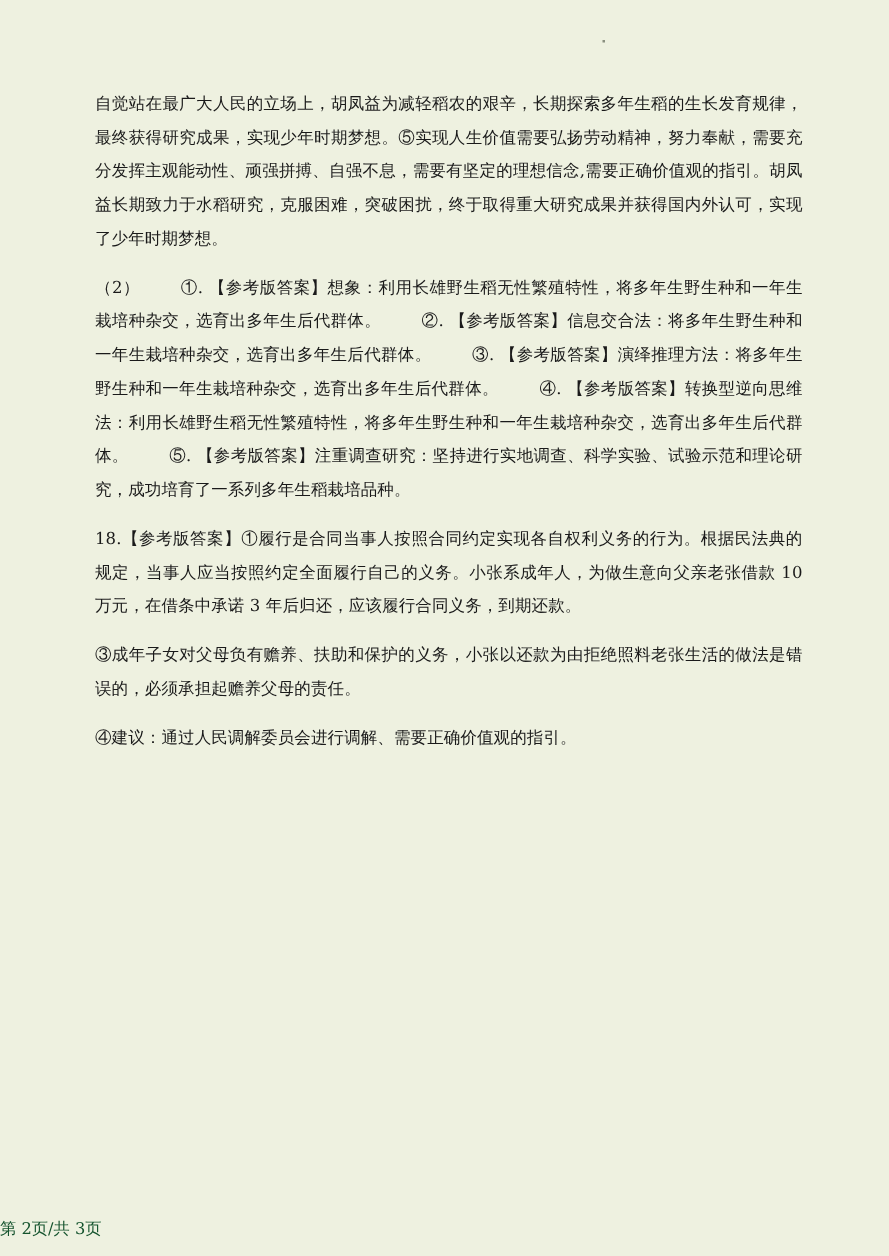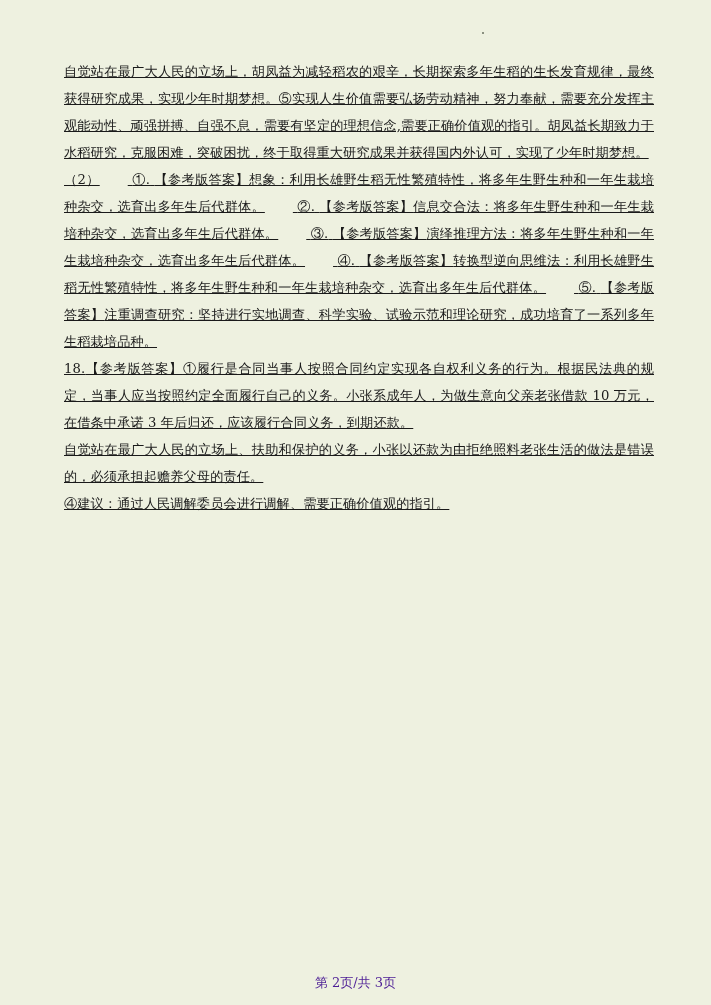--- a/index.html
+++ b/index.html
@@ -16,33 +16,32 @@
     width: 2px; height: 2px; background: #8a9080;
   }
   .content {
     position: absolute;
     left: 64px; top: 58px;
     width: 590px;
     font-size: 13.2px;
     line-height: 27px;
   }
   .content p {
-    margin: 0;
+    margin: 12px;
     text-align: justify;
     text-align-last: left;
     letter-spacing: 0.1px;
-    text-decoration: underline;
   }
   .footer {
     position: absolute;
     left: 0; width: 711px;
     top: 974px;
-    text-align: center;
+    text-align: left;
     font-size: 13px;
-    color: #4c1d95;
+    color: #14532d;
   }
   .gap { display: inline-block; width: 28px; }
 </style>
 </head>
 <body>
 
 <div class="dot"></div>
 
 <div class="content">
   <p>自觉站在最广大人民的立场上，胡凤益为减轻稻农的艰辛，长期探索多年生稻的生长发育规律，最终获得研究成果，实现少年时期梦想。⑤实现人生价值需要弘扬劳动精神，努力奉献，需要充分发挥主观能动性、顽强拼搏、自强不息，需要有坚定的理想信念,需要正确价值观的指引。胡凤益长期致力于水稻研究，克服困难，突破困扰，终于取得重大研究成果并获得国内外认可，实现了少年时期梦想。</p>
@@ -57,17 +56,17 @@
     <span>【参考版答案】</span><span>演绎推理方法：将多年生野生种和一年生栽培种杂交，选育出多年生后代群体。</span><span class="gap"></span>
     <span>④.</span>
     <span>【参考版答案】</span><span>转换型逆向思维法：利用长雄野生稻无性繁殖特性，将多年生野生种和一年生栽培种杂交，选育出多年生后代群体。</span><span class="gap"></span>
     <span>⑤.</span>
     <span>【参考版答案】</span><span>注重调查研究：坚持进行实地调查、科学实验、试验示范和理论研究，成功培育了一系列多年生稻栽培品种。</span>
   </p>
 
   <p>
     <span>18.</span><span>【参考版答案】</span><span>①履行是合同当事人按照合同约定实现各自权利义务的行为。根据民法典的规定，当事人应当按照约定全面履行自己的义务。小张系成年人，为做生意向父亲老张借款 10 万元，在借条中承诺 3 年后归还，应该履行合同义务，到期还款。</span>
   </p>
-  <p>自觉站在最广大人民的立场上、扶助和保护的义务，小张以还款为由拒绝照料老张生活的做法是错误的，必须承担起赡养父母的责任。</p>
+  <p>③成年子女对父母负有赡养、扶助和保护的义务，小张以还款为由拒绝照料老张生活的做法是错误的，必须承担起赡养父母的责任。</p>
   <p>④建议：通过人民调解委员会进行调解、需要正确价值观的指引。</p>
 </div>
 
 <div class="footer">第 2页/共 3页</div>
 
 </body></html>

